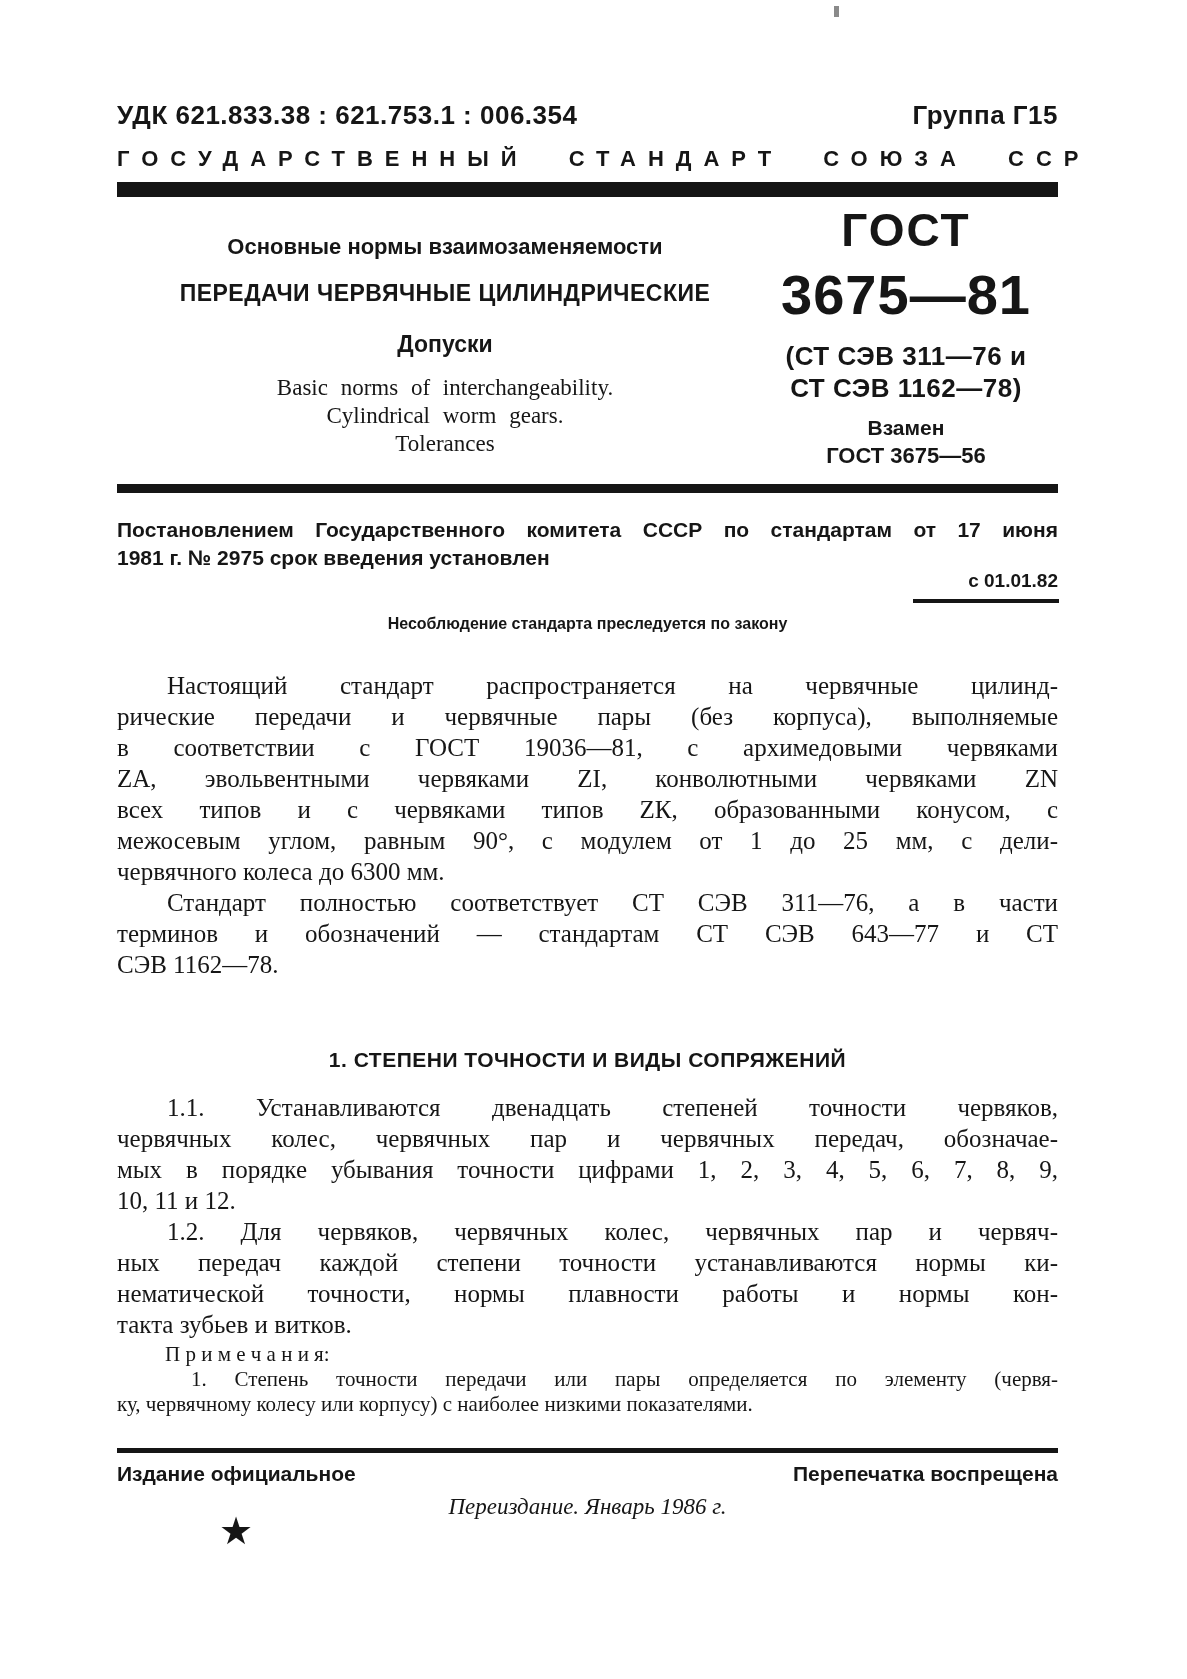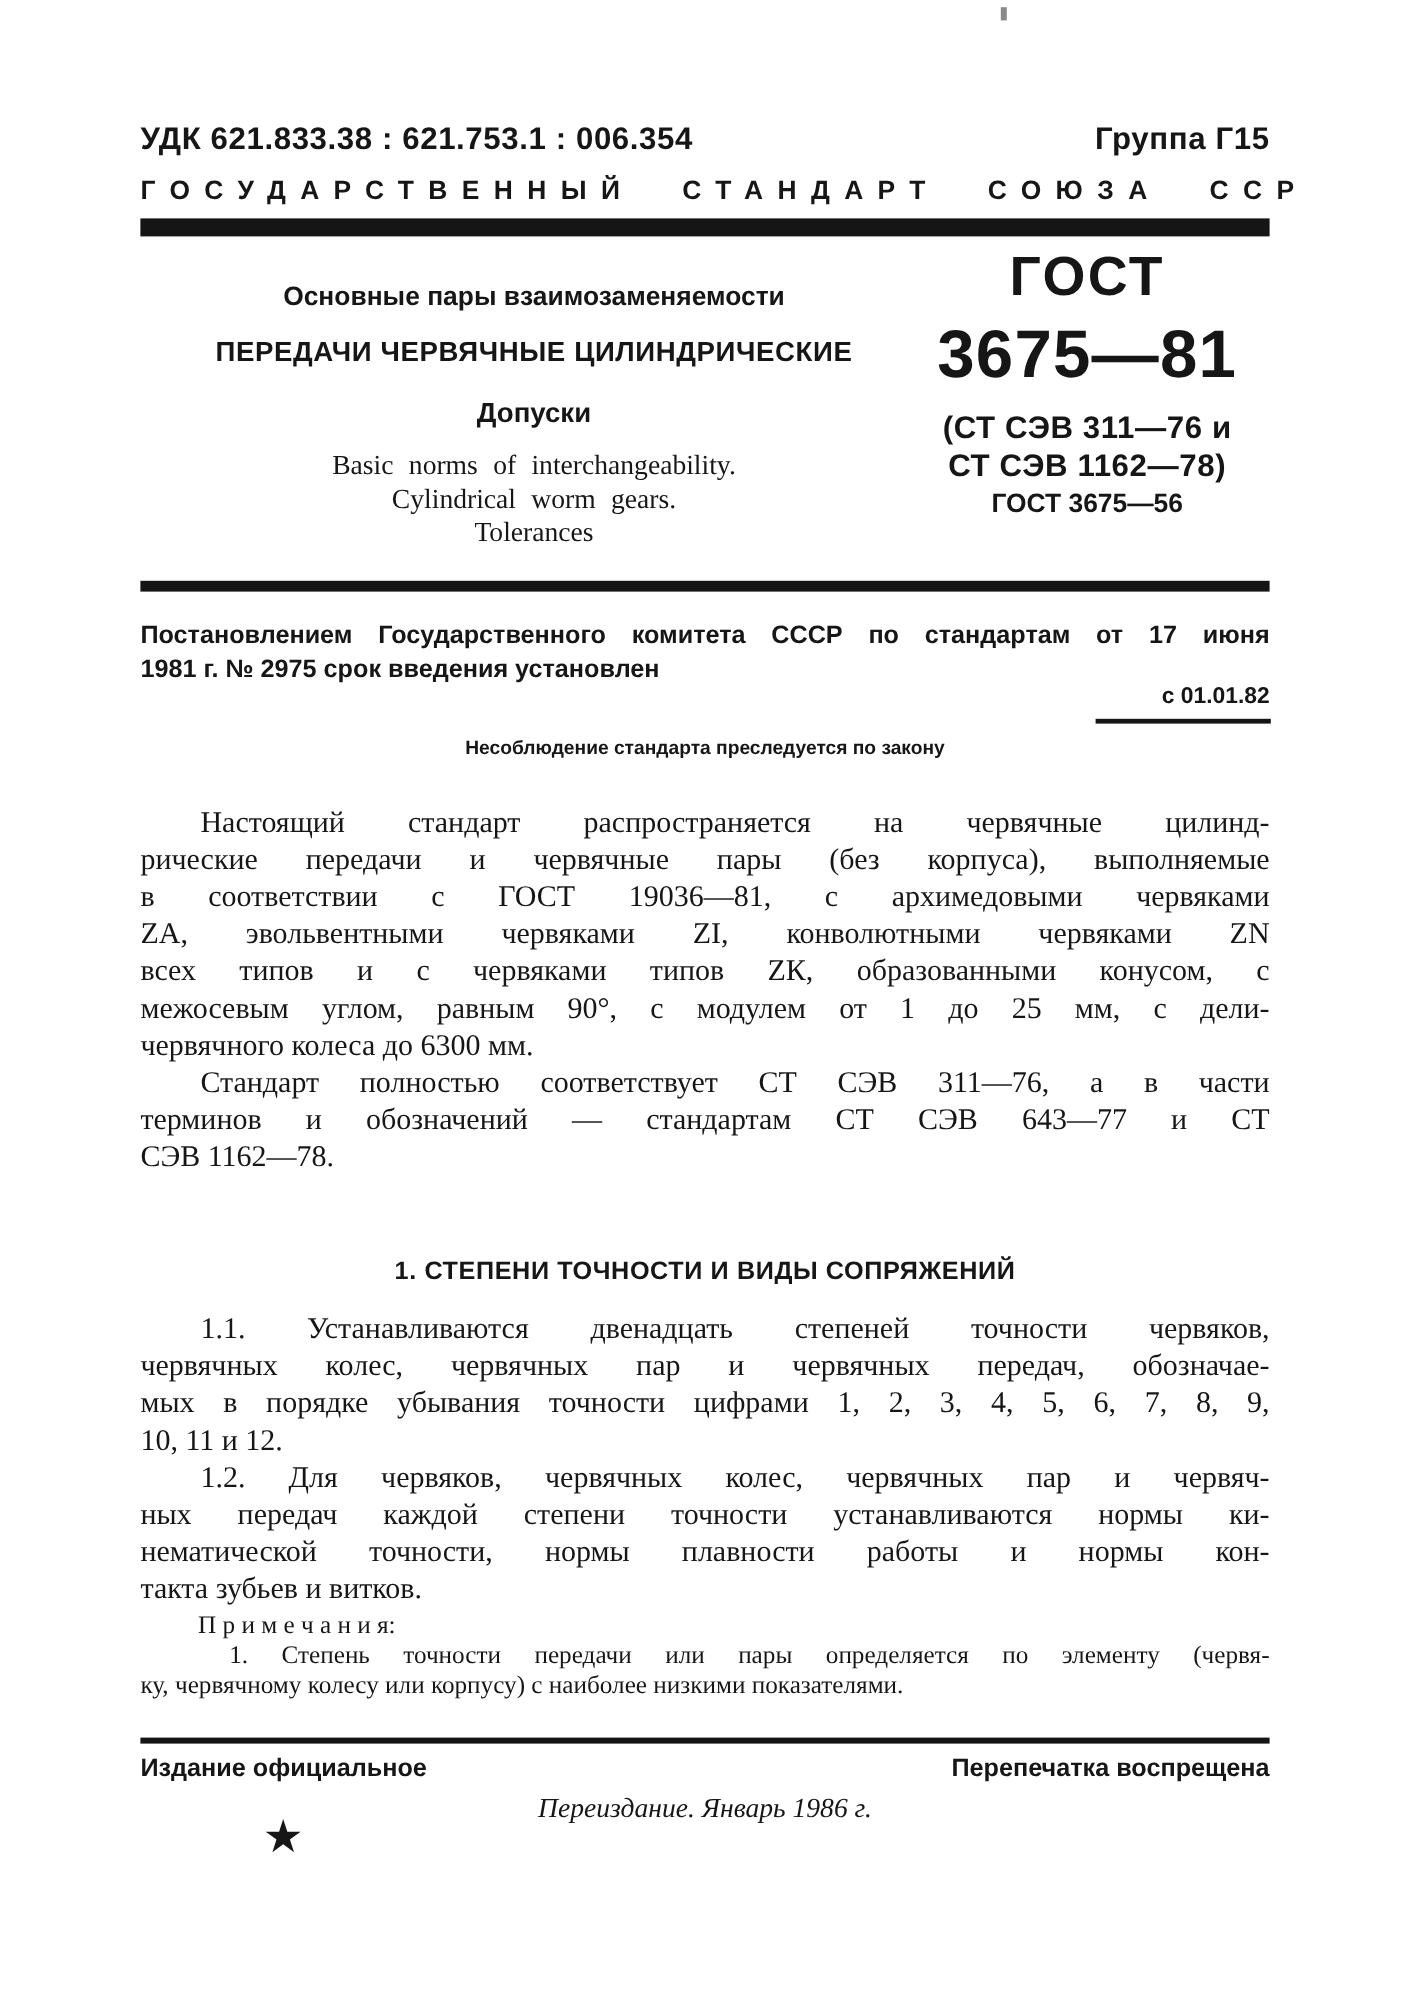--- a/index.html
+++ b/index.html
@@ -97,37 +97,38 @@
   <div class="abs gost-header sans">
     <span>ГОСУДАРСТВЕННЫЙ</span>
     <span>СТАНДАРТ</span>
     <span>СОЮЗА</span>
     <span>ССР</span>
   </div>
 
   <div class="abs bar bar1"></div>
 
   <div class="abs title-left sans">
-    <div class="subtitle">Основные пары взаимозаменяемости</div>
+    <div class="subtitle">Основные нормы взаимозаменяемости</div>
     <div class="doc-title">ПЕРЕДАЧИ ЧЕРВЯЧНЫЕ ЦИЛИНДРИЧЕСКИЕ</div>
     <div class="tolerances">Допуски</div>
     <div class="english">
         <div class="ln">Basic norms of interchangeability.</div>
         <div class="ln">Cylindrical worm gears.</div>
         <div class="ln">Tolerances</div>
       </div>
   </div>
 
   <div class="abs designation sans">
     <div class="gost-word">ГОСТ</div>
     <div class="gost-number">3675—81</div>
     <div class="sev">
         <div class="ln">(СТ СЭВ 311—76 и</div>
         <div class="ln">СТ СЭВ 1162—78)</div>
       </div>
+    <div class="replaces-label">Взамен</div>
     <div class="replaces-number">ГОСТ 3675—56</div>
   </div>
 
   <div class="abs bar bar2"></div>
 
   <div class="abs decree sans jlines">
       <div class="ln">Постановлением Государственного комитета СССР по стандартам от 17 июня</div>
       <div class="ln">1981 г. № 2975 срок введения установлен</div>
     </div>
   <div class="abs date sans">с 01.01.82</div>

